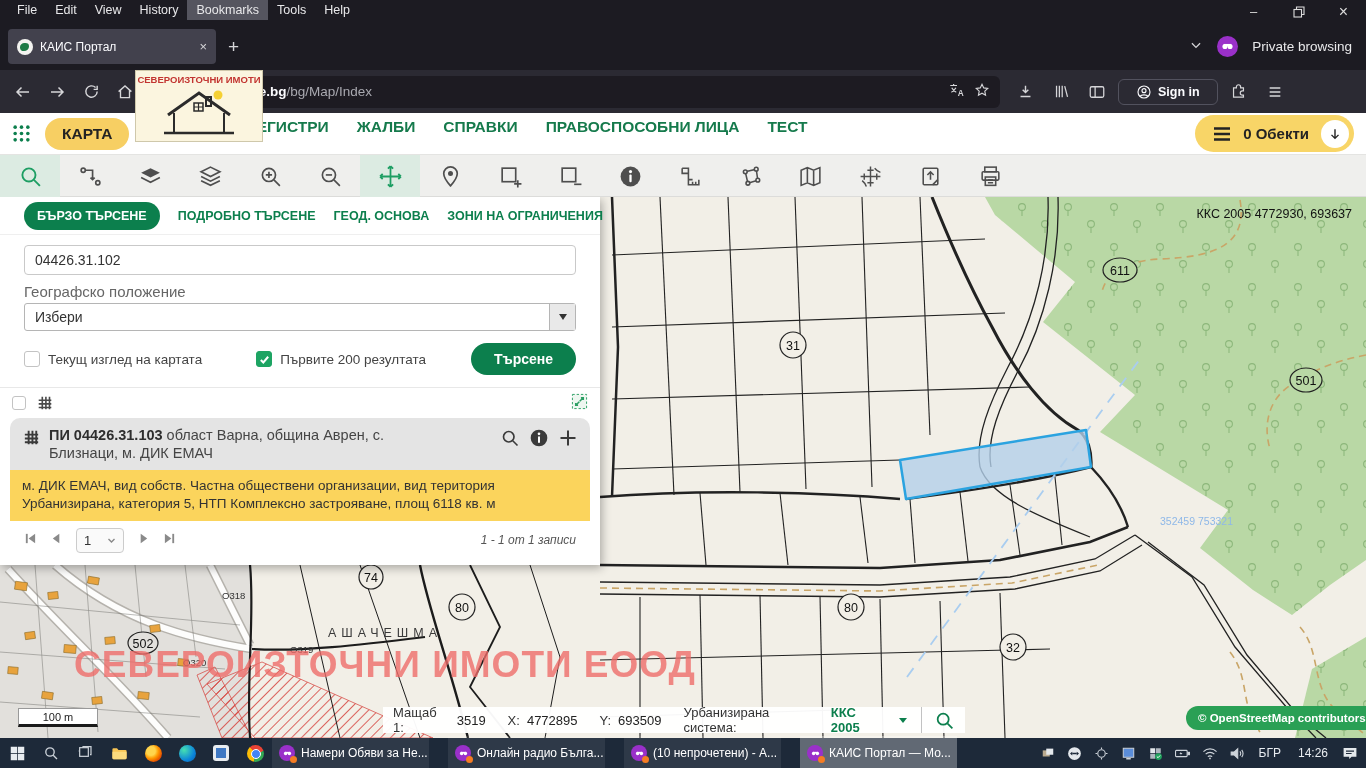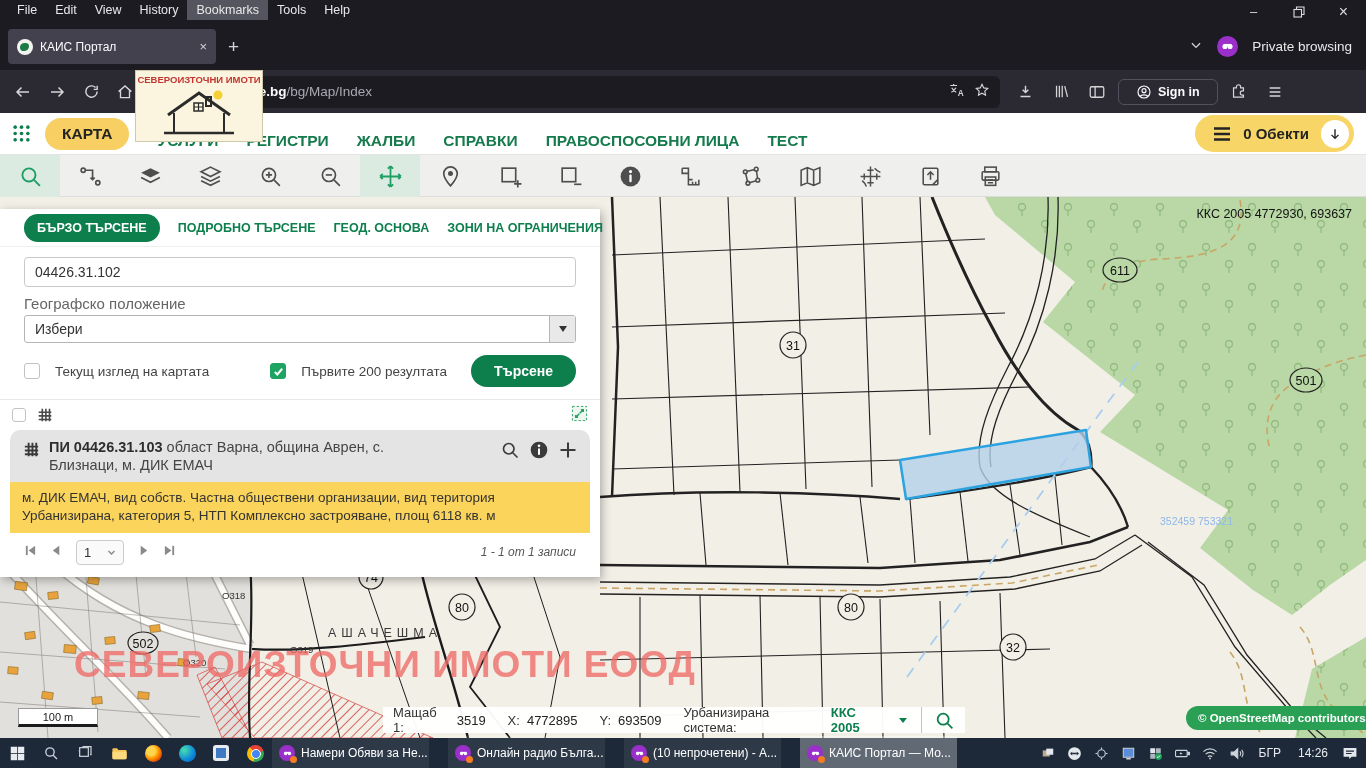--- a/index.html
+++ b/index.html
@@ -31,47 +31,47 @@
   .urlfield .spacer { flex:1; }
   .right-icons { display:flex; align-items:center; gap:6px; }
   .signin { display:flex; align-items:center; gap:6px; border:1px solid #52525e; border-radius:6px; padding:4px 17px; color:#fbfbfe; font-size:12.5px; font-weight:bold; }
 
   
   .logo-pop { position:absolute; left:135px; top:70px; width:128px; height:72px; background:#fbf5df; border:1px solid #cfc8ab; z-index:60; display:flex; flex-direction:column; align-items:center; padding-top:3px; }
   .logo-pop .lp-text { color:#c23430; font-weight:bold; font-size:9.5px; white-space:nowrap; }
 
   
   .site-nav { height:42px; background:#ffffff; display:flex; align-items:center; padding:0 12px; border-bottom:1px solid #e4e4e2; position:relative; z-index:5; }
-  .nav-items { display:flex; align-items:flex-end; gap:28px; margin-left:14px; }
+  .nav-items { display:flex; align-items:flex-start; gap:28px; margin-left:14px; }
   .nav-link { color:#157a4c; font-weight:bold; font-size:15.5px; white-space:nowrap; }
   .nav-link.pill { background:#f7cf63; color:#232323; border-radius:17px; padding:7px 17px; }
   .objects-pill { margin-left:auto; background:#f8d567; border-radius:19px; height:37px; display:flex; align-items:center; gap:12px; padding:0 5px 0 18px; }
   .objects-pill .lbl { font-weight:bold; font-size:15px; color:#232323; }
   .objects-pill .circ { width:28px; height:28px; border-radius:50%; background:#fff; display:flex; align-items:center; justify-content:center; }
 
   
   .map-toolbar { height:42px; background:#efefed; display:flex; border-bottom:1px solid #dcdcda; position:relative; z-index:5; }
   .tool { width:60px; height:42px; display:flex; align-items:center; justify-content:center; color:#4e4e4e; }
   .tool.active { background:#dcebe2; color:#1d9e63; }
 
   
   .map-wrap { position:relative; width:1366px; height:541px; background:#f2efe7; overflow:hidden; }
   svg text { font-family:"Liberation Sans",sans-serif; }
 
   
-  .search-panel { position:absolute; left:0; top:12px; width:600px; height:368px; background:#fff; box-shadow:2px 3px 9px rgba(0,0,0,.3); z-index:10; }
+  .search-panel { position:absolute; left:0; top:0; width:600px; height:368px; background:#fff; box-shadow:2px 3px 9px rgba(0,0,0,.3); z-index:10; }
   .sp-tabs { height:38px; display:flex; align-items:center; gap:18px; padding:0 24px; border-bottom:1px solid #efefef; }
   .sp-tab { color:#0c7f4d; font-weight:bold; font-size:12.5px; white-space:nowrap; }
   .sp-tab.active { background:#0c7f4d; color:#fff; border-radius:15px; padding:7px 13px; }
   .sp-input { display:block; margin:10px 24px 0; width:552px; height:30px; border:1px solid #c9c9c9; border-radius:4px; padding:0 10px; font-size:14px; color:#333; font-family:inherit; }
   .sp-label { margin:8px 24px 3px; font-size:15px; color:#666; }
   .sp-select { position:relative; margin:0 24px; height:28px; border:1px solid #b5b5b5; border-radius:3px; display:flex; align-items:center; padding-left:10px; font-size:14px; color:#333; }
   .sel-btn { position:absolute; right:0; top:0; width:26px; height:26px; background:#e9e9e9; border-left:1px solid #b5b5b5; display:flex; align-items:center; justify-content:center; }
   .caret { width:0; height:0; border-left:4.5px solid transparent; border-right:4.5px solid transparent; border-top:6px solid #333; }
-  .sp-checkrow { display:flex; align-items:center; margin:12px 24px 0; font-size:13.5px; color:#444; gap:15px; }
+  .sp-checkrow { display:flex; align-items:center; margin:12px 24px 0; font-size:13.5px; color:#444; gap:8px; }
   .cb { width:16px; height:16px; border:1.5px solid #c3c3c3; border-radius:3px; background:#fff; flex:none; }
   .cb.checked { background:#1da463; border-color:#1da463; display:flex; align-items:center; justify-content:center; }
   .cb2 { margin-left:46px; }
   .sp-search-btn { margin-left:auto; background:#0c7f4d; color:#fff; border:none; font-weight:bold; font-size:14px; border-radius:16px; padding:8px 23px; font-family:inherit; }
   .sp-divider { height:1px; background:#e8e8e8; margin-top:12px; }
   .sp-gridrow { display:flex; align-items:center; gap:10px; margin:6px 12px 0; height:18px; }
   .expand { margin-left:auto; }
   .result-card { margin:6px 10px 0; background:#e4e4e4; border-radius:10px 10px 0 0; padding:8px 12px; display:flex; gap:8px; font-size:14.5px; color:#454545; }
   .rc-text { width:392px; line-height:1.25; }
   .rc-text b { color:#2e2e2e; }

